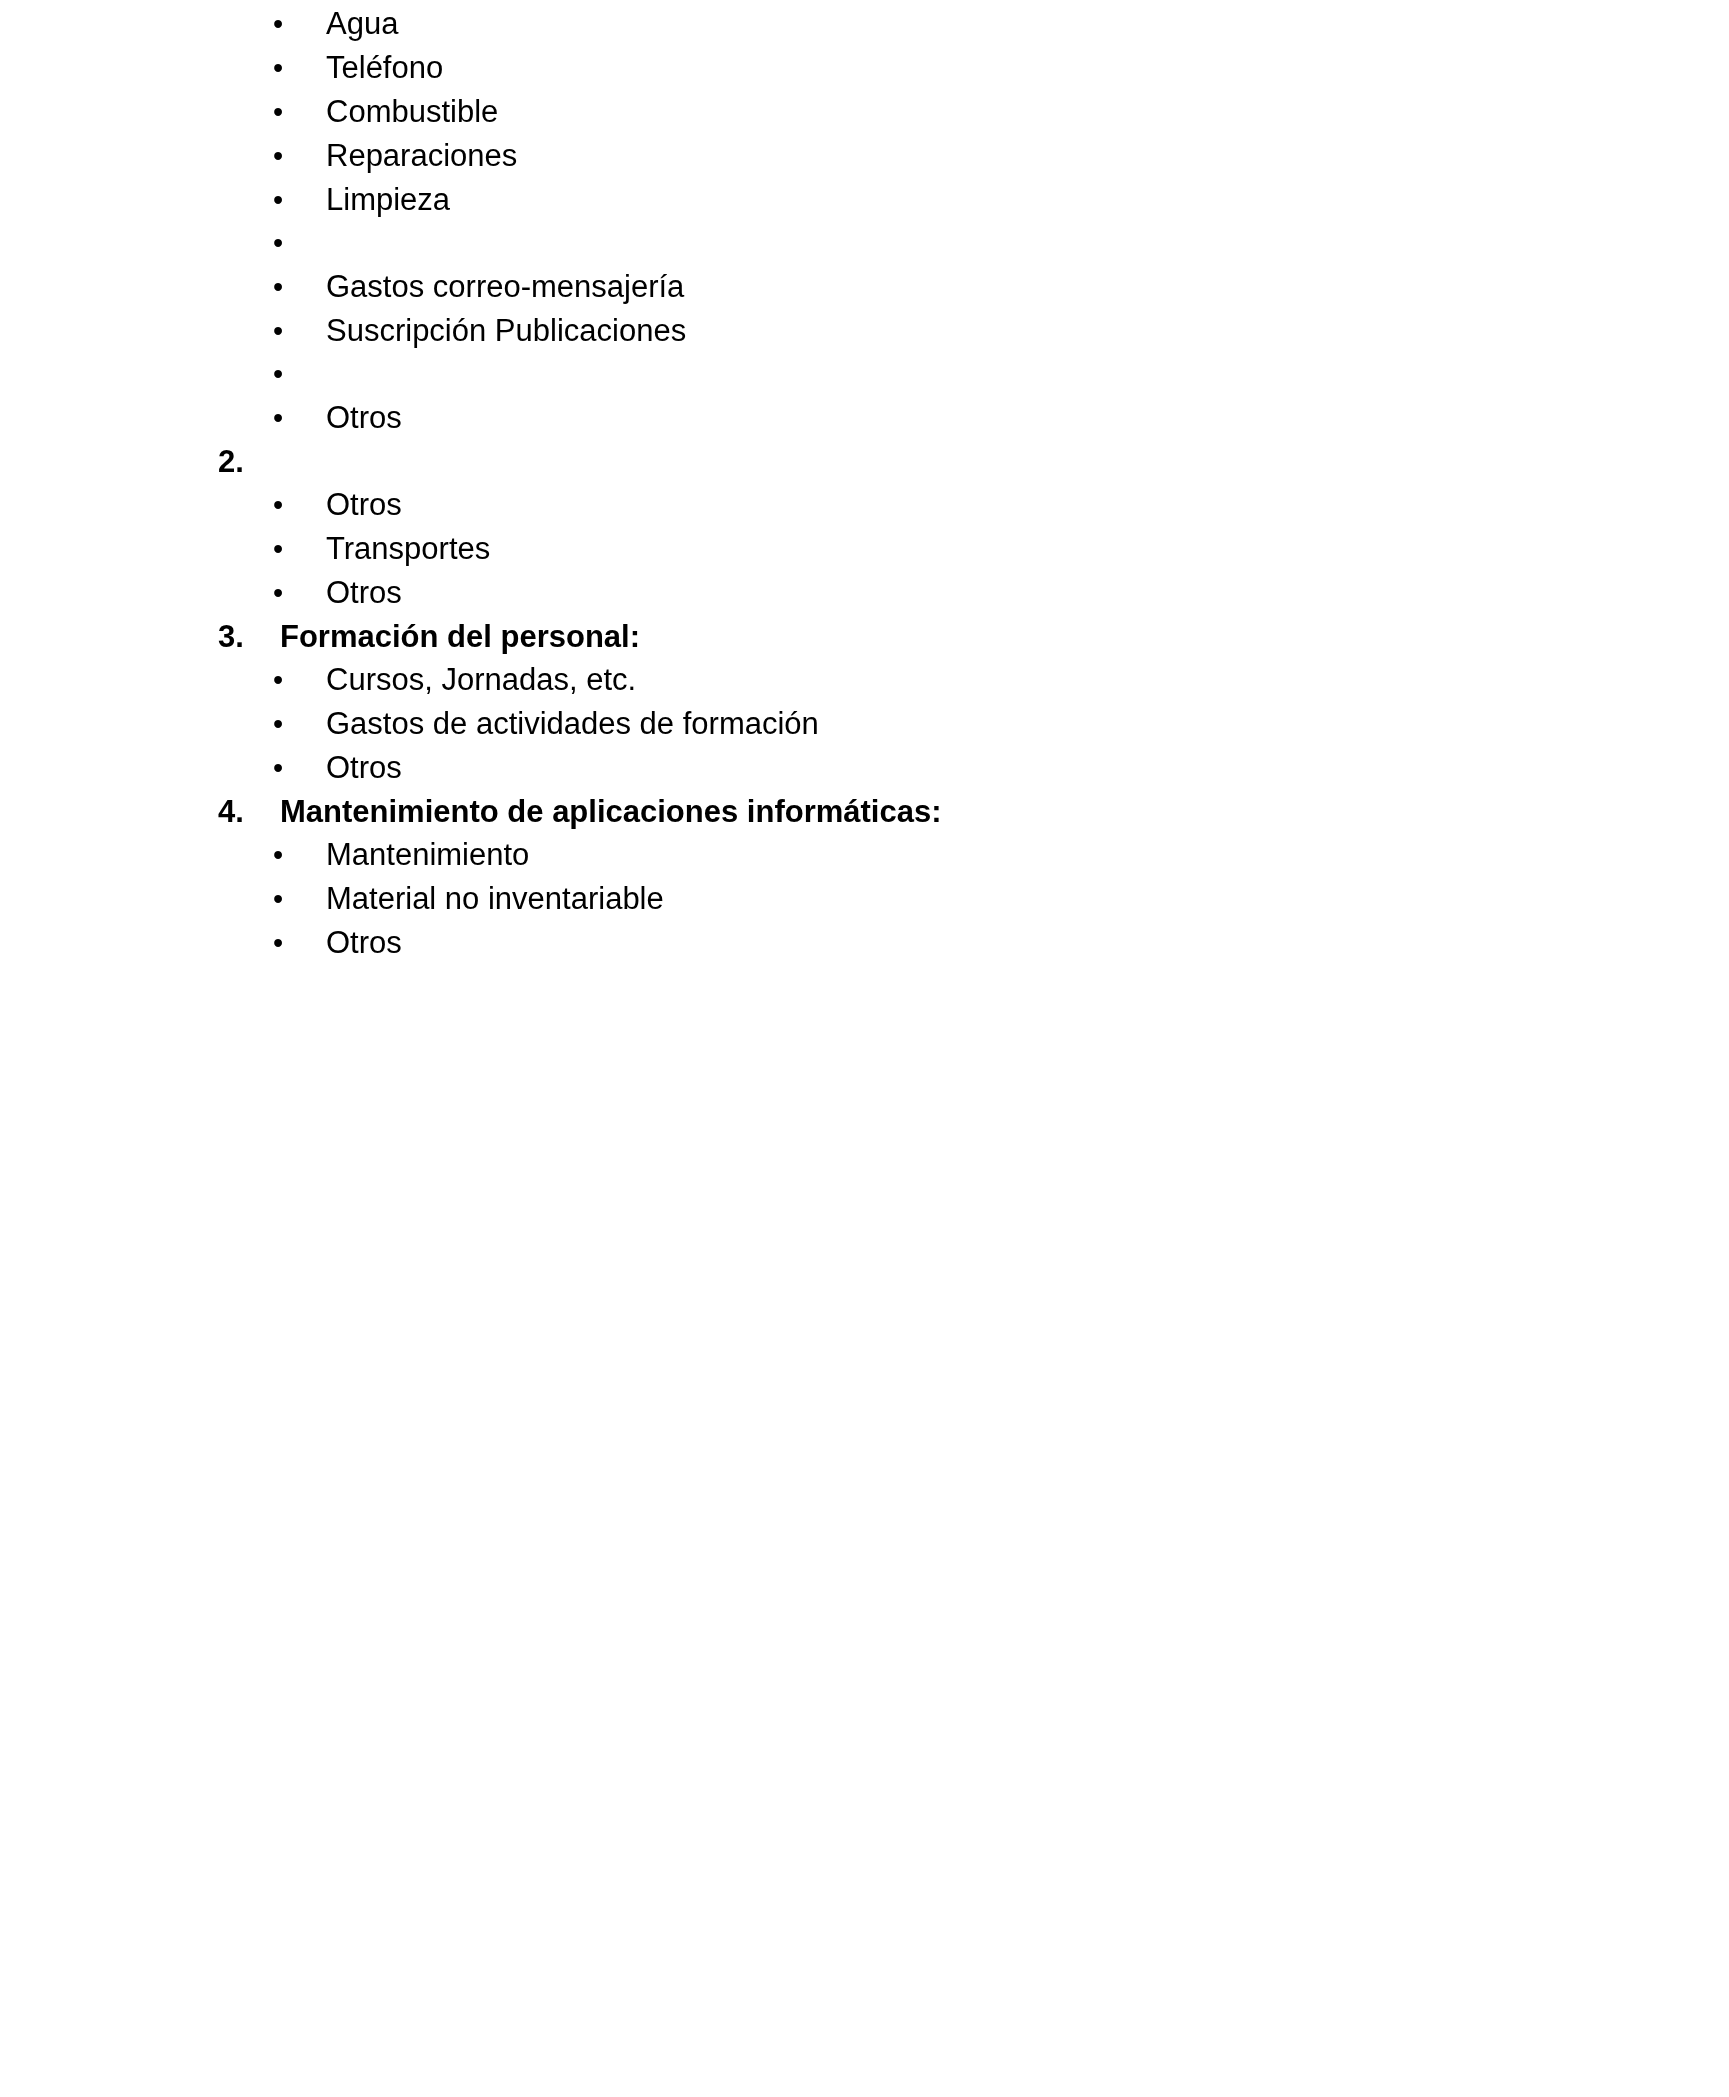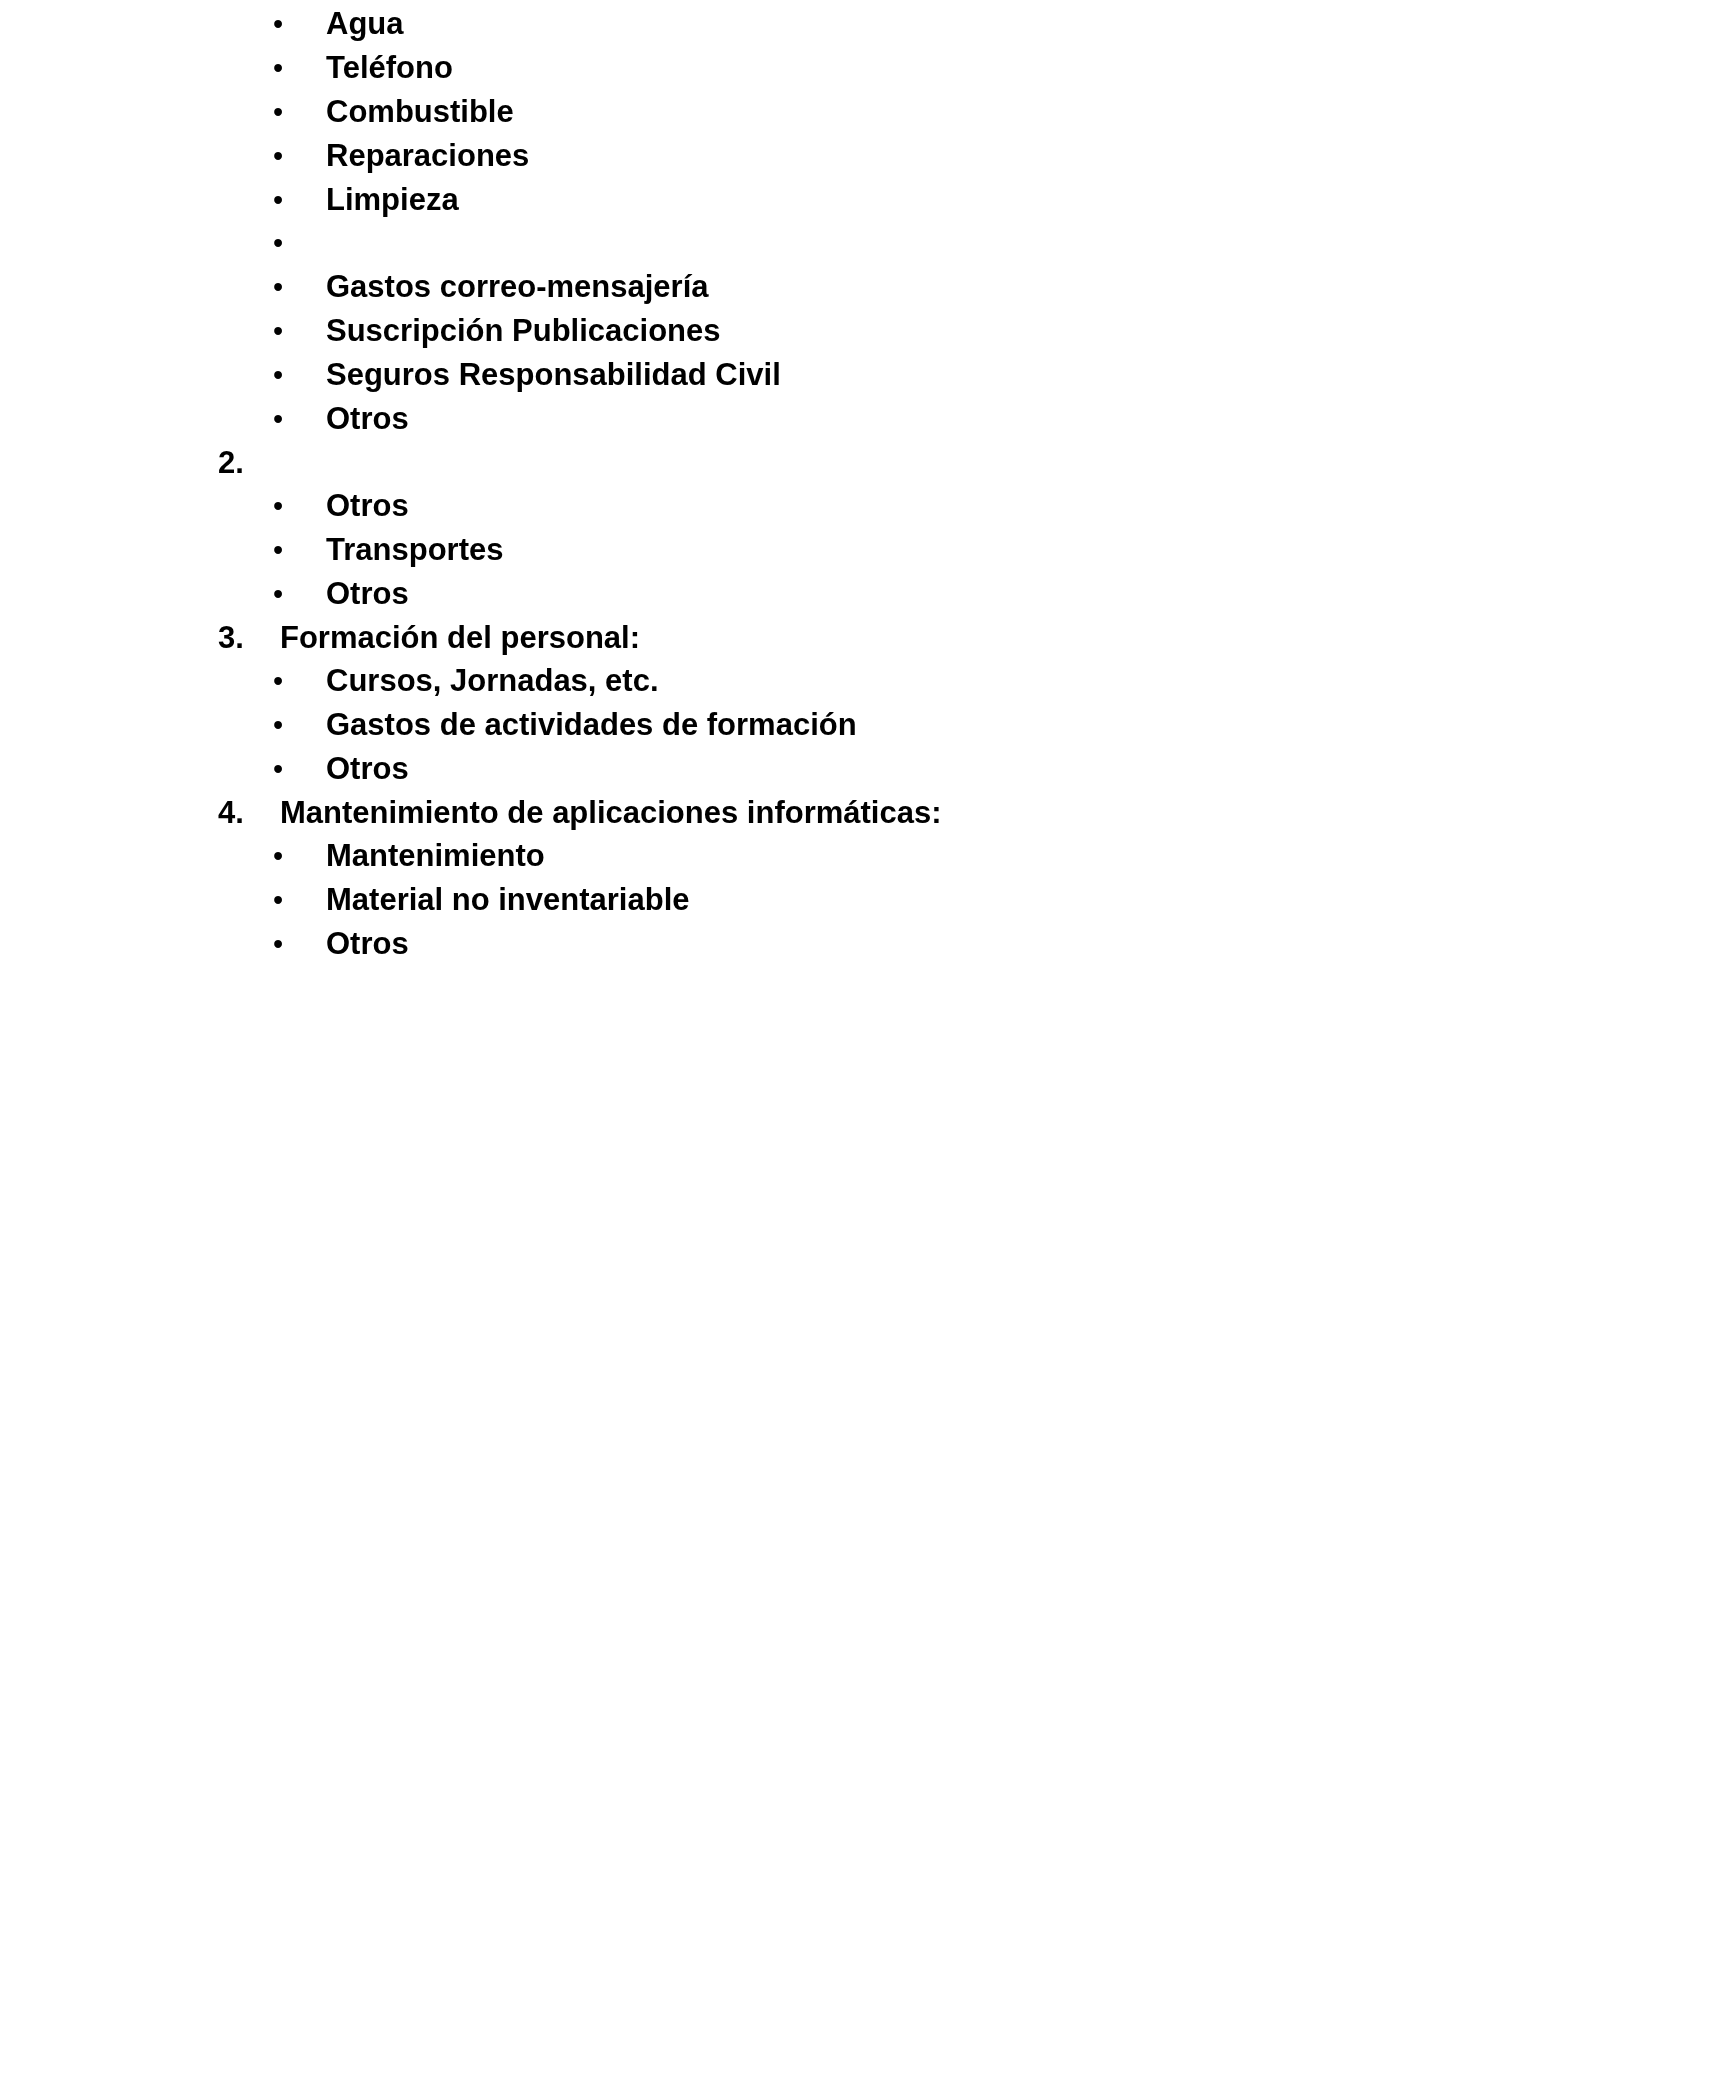--- a/index.html
+++ b/index.html
@@ -33,21 +33,20 @@
   
   .bullet {
     display: inline-block;
     margin-left: 273px;
     width: 53px;
     flex: 0 0 53px;
     font-size: 29px;
   }
   .item-text {
     display: inline-block;
-    font-weight: bold;
   }
   
   .heading-row {
     font-weight: bold;
   }
   .num {
     display: inline-block;
     margin-left: 218px;
     width: 62px;
     flex: 0 0 62px;
@@ -87,21 +86,20 @@
       <div class="row">
         <span class="bullet">•</span>
         <span class="item-text">Gastos correo-mensajería</span>
       </div>
       <div class="row">
         <span class="bullet">•</span>
         <span class="item-text">Suscripción Publicaciones</span>
       </div>
       <div class="row">
         <span class="bullet">•</span>
-        <span class="item-text">Seguros Responsabilidad Civil</span>
       </div>
       <div class="row">
         <span class="bullet">•</span>
         <span class="item-text">Otros</span>
       </div>
       <div class="row heading-row">
         <span class="num">2.</span>
       </div>
       <div class="row">
         <span class="bullet">•</span>

